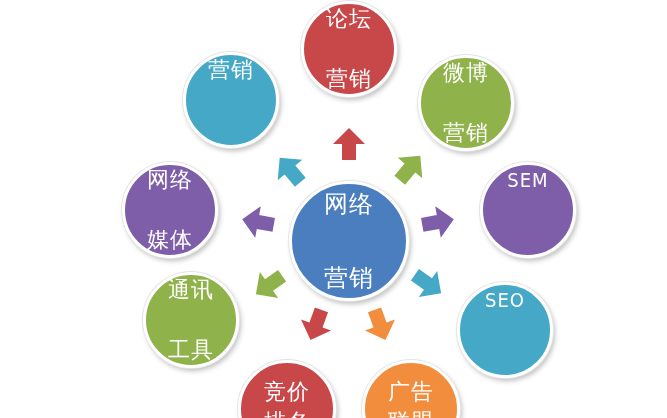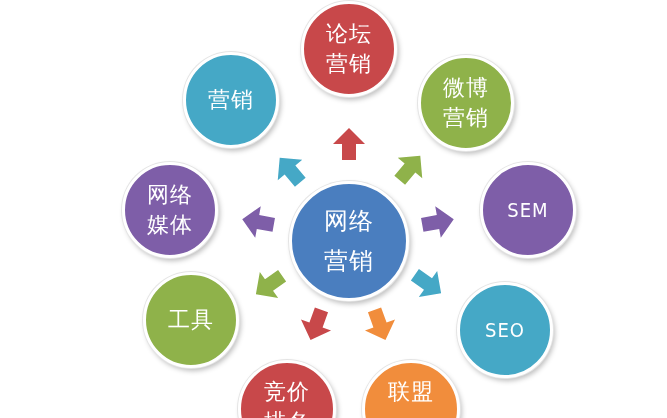--- a/index.html
+++ b/index.html
@@ -2,21 +2,21 @@
 <html><head>
 <meta charset="utf-8">
 <style>
   html, body { margin:0; padding:0; background:#ffffff; }
   body { width:667px; height:418px; overflow:hidden; position:relative;
          font-family:"DejaVu Sans","Liberation Sans",sans-serif; }
   .stage { position:absolute; left:0; top:0; width:667px; height:418px; overflow:hidden; }
   .node { position:absolute; border-radius:50%; box-sizing:border-box;
           border:3px solid #ffffff;
           box-shadow:0 0 0 1px #e4e4e4, 2px 3px 5px rgba(0,0,0,0.25);
-          display:flex; flex-direction:column; align-items:center; justify-content:center;
+          display:flex; flex-direction:column; align-items:center; justify-content:space-between;
           color:#ffffff; text-align:center; }
   .node .line { display:block; font-size:22px; line-height:30px; letter-spacing:1px; }
   .node .latin { font-family:"DejaVu Sans Condensed","DejaVu Sans",sans-serif; font-size:20px; }
   .center .line { font-size:24px; line-height:40px; }
   .arrow { position:absolute; width:36px; height:36px; }
   .arrow svg { width:100%; height:100%; display:block; }
 </style>
 </head>
 <body>
 
@@ -85,29 +85,31 @@
 
   <div class="node" style="left:457px;top:282px;width:96px;height:96px;background:#45a8c6;">
     <span class="line latin">SEO</span>
   </div>
 
   <div class="node" style="left:480px;top:162px;width:96px;height:96px;background:#7e5ea8;">
     <span class="line latin">SEM</span>
   </div>
 
   <div class="node" style="left:362px;top:360px;width:98px;height:98px;background:#f18d3c;justify-content:flex-start;padding-top:14px;">
+    <span class="line">广告</span>
     <span class="line">联盟</span>
   </div>
 
   <div class="node" style="left:238px;top:360px;width:98px;height:98px;background:#c8484a;justify-content:flex-start;padding-top:14px;">
     <span class="line">竞价</span>
     <span class="line">排名</span>
   </div>
 
   <div class="node" style="left:143px;top:272px;width:96px;height:96px;background:#8fb24a;">
+    <span class="line">通讯</span>
     <span class="line">工具</span>
   </div>
 
   <div class="node" style="left:122px;top:162px;width:96px;height:96px;background:#7e5ea8;">
     <span class="line">网络</span>
     <span class="line">媒体</span>
   </div>
 
   <div class="node" style="left:183px;top:52px;width:96px;height:96px;background:#45a8c6;">
     <span class="line">营销</span>

